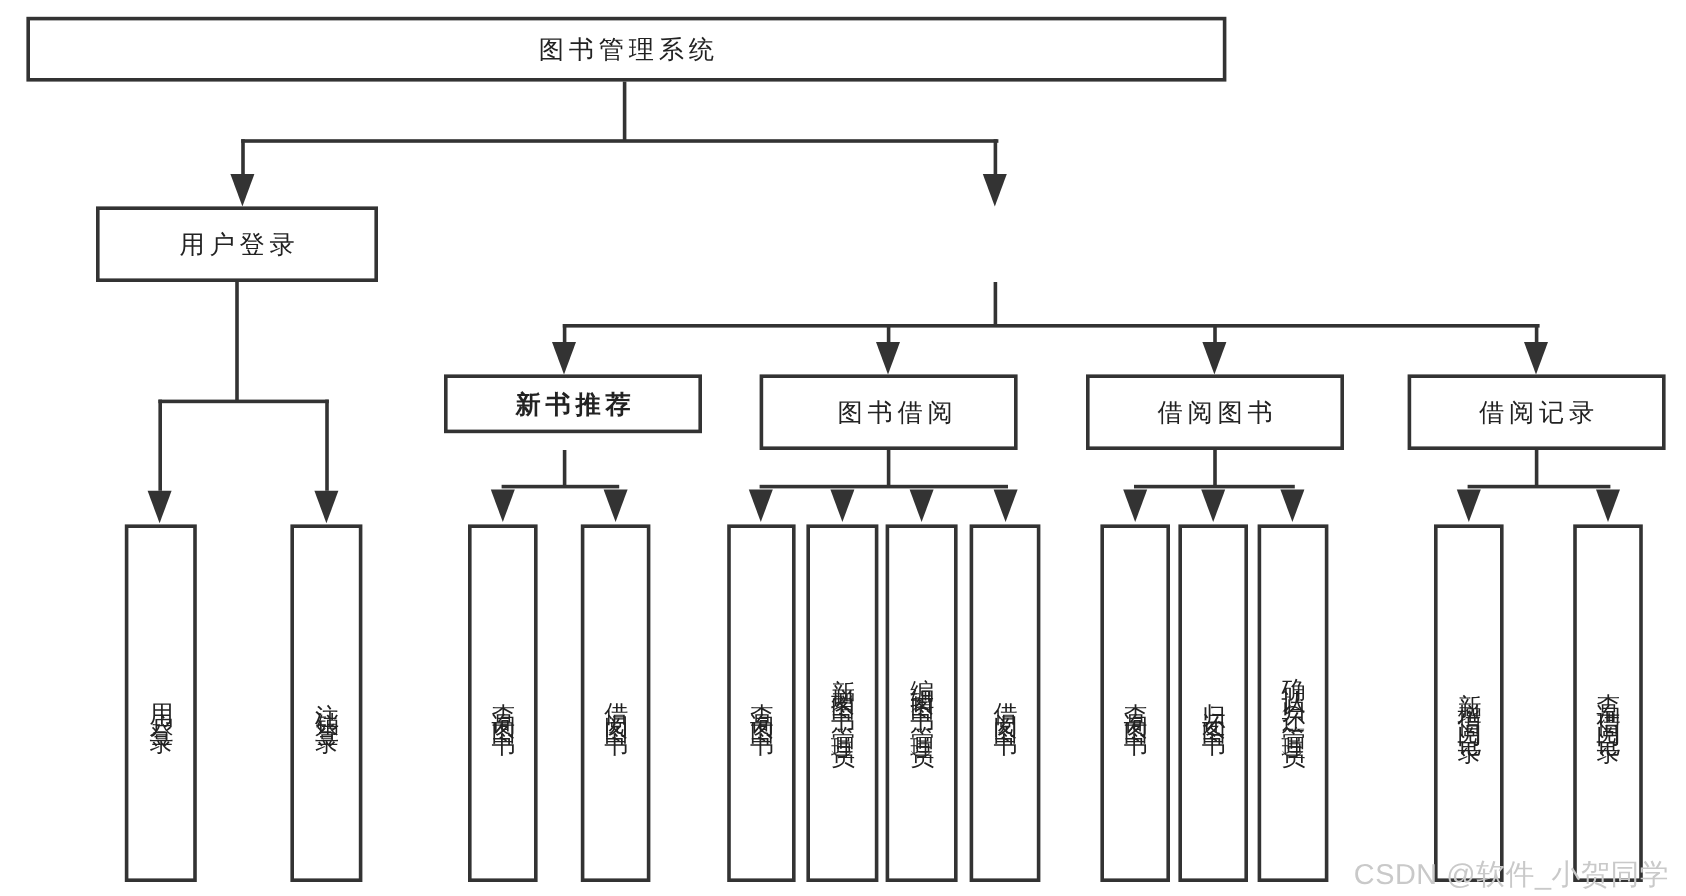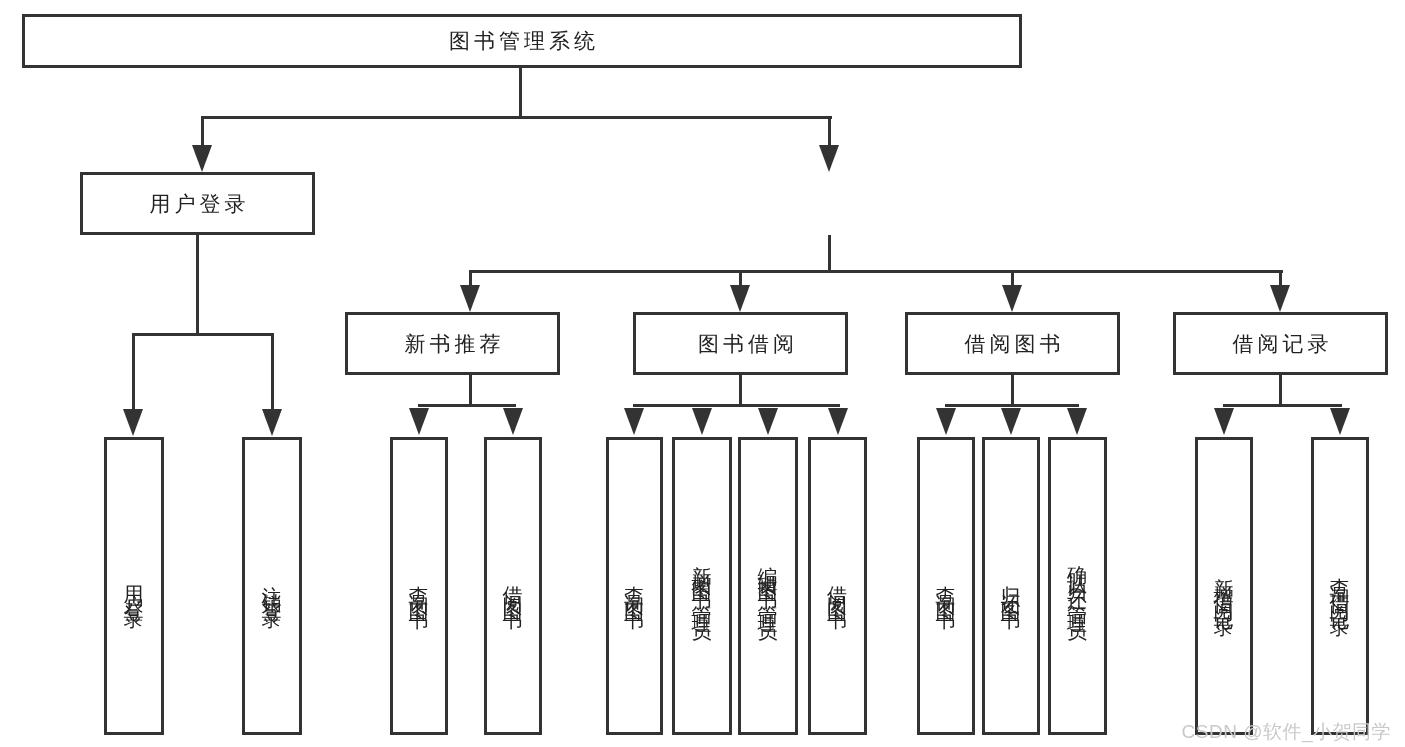--- a/index.html
+++ b/index.html
@@ -45,21 +45,21 @@
     width: 0;
     height: 0;
     border-left: 10px solid transparent;
     border-right: 10px solid transparent;
     border-top: 27px solid var(--line, #333333);
   }
   .watermark {
     position: absolute;
     right: 14px;
     bottom: 2px;
-    font-size: 19px;
+    font-size: 24px;
     letter-spacing: 0.5px;
     color: var(--watermark, #c9c9c9);
     z-index: 5;
   }
 </style>
 </head>
 <body>
 
 <div class="diagram">
 
@@ -89,21 +89,21 @@
   <div class="line" style="left:469px; top:270px; width:814px; height:3px;"></div>
   <div class="line" style="left:469px; top:270px; width:3px; height:16px;"></div>
   <div class="arrow" style="left:460px; top:285px;"></div>
   <div class="line" style="left:739px; top:270px; width:3px; height:16px;"></div>
   <div class="arrow" style="left:730px; top:285px;"></div>
   <div class="line" style="left:1011px; top:270px; width:3px; height:16px;"></div>
   <div class="arrow" style="left:1002px; top:285px;"></div>
   <div class="line" style="left:1279px; top:270px; width:3px; height:16px;"></div>
   <div class="arrow" style="left:1270px; top:285px;"></div>
 
-  <div class="box hbox" style="left:345px; top:312px; width:215px; height:63px;">
+  <div class="box hbox" style="left:370px; top:312px; width:215px; height:49px;font-weight:bold;">
     <span>新书推荐</span>
   </div>
   <div class="box hbox" style="left:633px; top:312px; width:215px; height:63px;padding-left:11px;">
     <span>图书借阅</span>
   </div>
   <div class="box hbox" style="left:905px; top:312px; width:215px; height:63px;">
     <span>借阅图书</span>
   </div>
   <div class="box hbox" style="left:1173px; top:312px; width:215px; height:63px;">
     <span>借阅记录</span>

